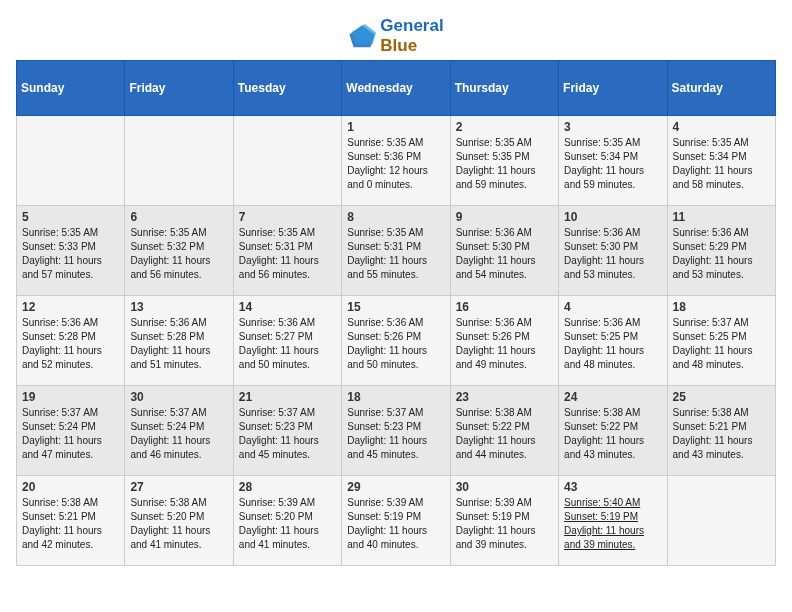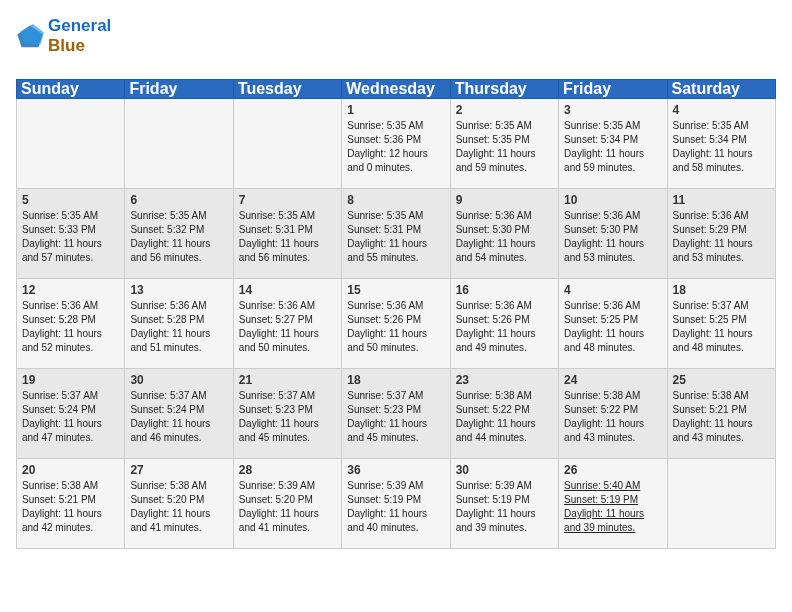--- a/index.html
+++ b/index.html
@@ -5,23 +5,23 @@
     * { box-sizing: border-box; margin: 0; padding: 0; }
     body {
       font-family: Arial, sans-serif;
       background: #fff;
       width: 792px;
       min-height: 612px;
       padding: 16px;
     }
     .header {
       display: flex;
-      justify-content: flex-start;
+      justify-content: center;
       align-items: flex-start;
-      margin-bottom: 23px;
+      margin-bottom: 4px;
     }
     .logo {
       display: flex;
       align-items: center;
     }
     .logo-icon {
       width: 28px;
       height: 28px;
       margin-right: 4px;
     }
@@ -38,23 +38,23 @@
       color: #555;
     }
     table {
       width: 100%;
       border-collapse: collapse;
       table-layout: fixed;
     }
     thead tr th {
       background-color: #2a6bbf;
       color: #fff;
-      font-size: 16px;
+      font-size: 12px;
       font-weight: bold;
-      padding: 0 4px;
+      padding: 20px 4px;
       text-align: left;
       border: 1px solid #1a5aaa;
     }
     tbody tr td {
       vertical-align: top;
       border: 1px solid #ccc;
       padding: 4px 5px;
       font-size: 10.5px;
       color: #333;
       height: 90px;
@@ -307,35 +307,35 @@
 and 41 minutes.</div>
         </td>
         <td>
           <div class="day-number">28</div>
           <div class="day-info" style="white-space: pre-line;">Sunrise: 5:39 AM
 Sunset: 5:20 PM
 Daylight: 11 hours
 and 41 minutes.</div>
         </td>
         <td>
-          <div class="day-number">36</div>
+          <div class="day-number">29</div>
           <div class="day-info" style="white-space: pre-line;">Sunrise: 5:39 AM
 Sunset: 5:19 PM
 Daylight: 11 hours
 and 40 minutes.</div>
         </td>
         <td>
           <div class="day-number">30</div>
           <div class="day-info" style="white-space: pre-line;">Sunrise: 5:39 AM
 Sunset: 5:19 PM
 Daylight: 11 hours
 and 39 minutes.</div>
         </td>
         <td>
-          <div class="day-number">26</div>
+          <div class="day-number">43</div>
           <div class="day-info" style="white-space: pre-line; text-decoration: underline;">Sunrise: 5:40 AM
 Sunset: 5:19 PM
 Daylight: 11 hours
 and 39 minutes.</div>
         </td>
         <td></td>
       </tr>
     </tbody>
 </table>
 

